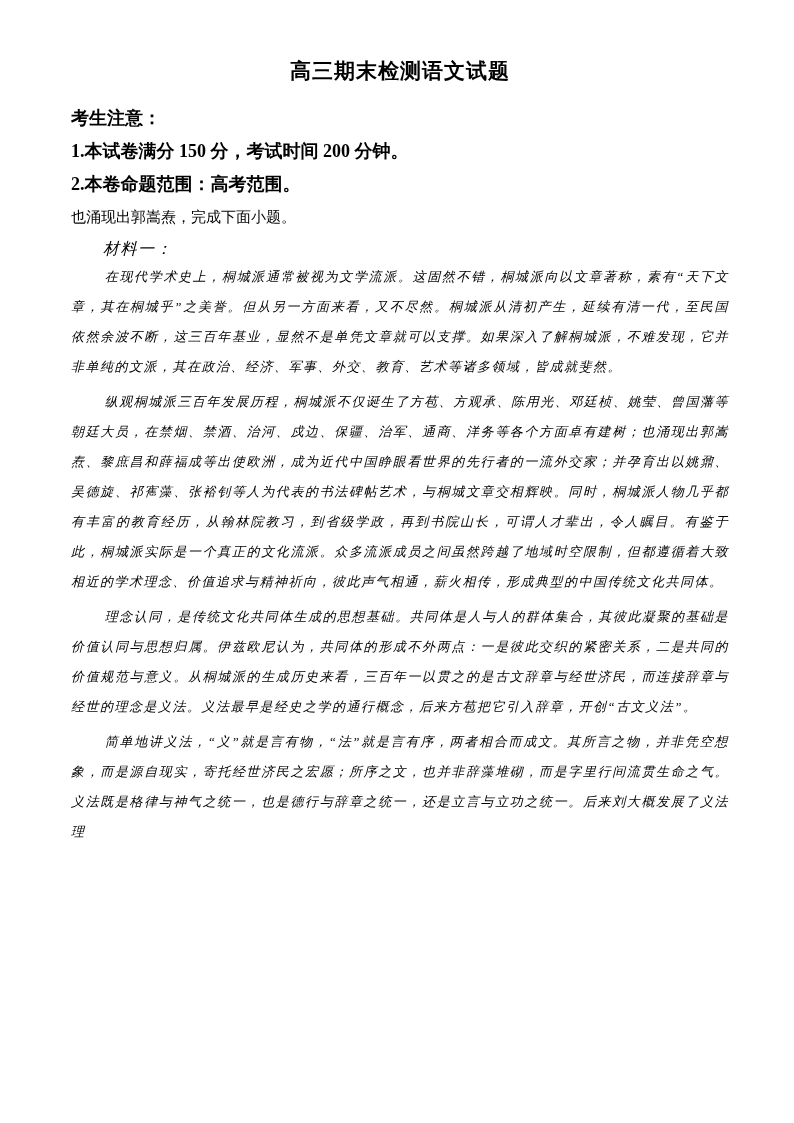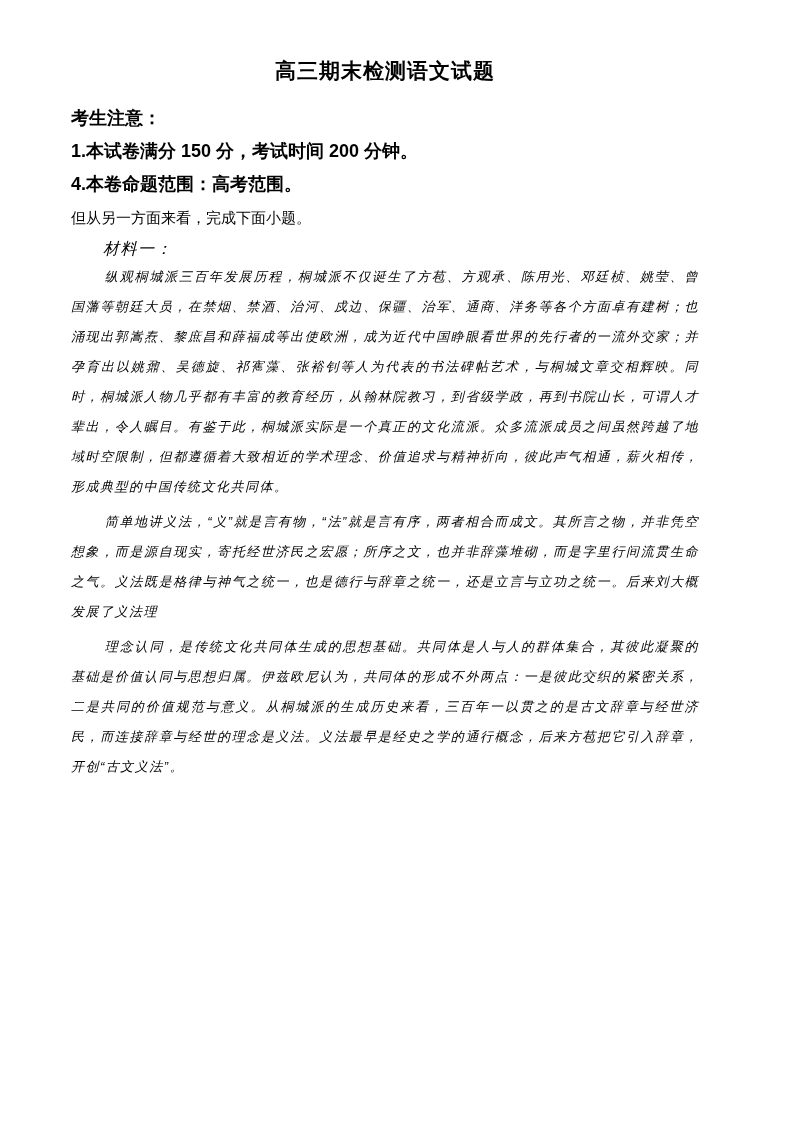--- a/index.html
+++ b/index.html
@@ -8,23 +8,23 @@
     background: #e8e8e8;
   }
   .page {
     position: relative;
     width: 794px;
     height: 1123px;
     margin: 0 auto;
     background: #ffffff;
     color: #000000;
     box-sizing: border-box;
-    padding: 56px 95px 0 71px;
+    padding: 56px 65px 0 71px;
     overflow: hidden;
-    font-family: Liberation Sans, sans-serif;
+    font-family: Liberation Serif, serif;
   }
   .title {
     margin: 0 0 16px 0;
     text-align: center;
     font-size: 21px;
     font-weight: 700;
     letter-spacing: 1px;
     line-height: 30px;
   }
   .bold-line {
@@ -62,27 +62,28 @@
 </head>
 <body>
 
 <div class="page">
 
   <h1 class="title">高三期末检测语文试题</h1>
 
   <div>
     <p class="bold-line">考生注意：</p>
     <p class="bold-line">1.本试卷满分 150 分，考试时间 200 分钟。</p>
-    <p class="bold-line">4.本卷命题范围：高考范围。</p>
+    <p class="bold-line">2.本卷命题范围：高考范围。</p>
   </div>
 
   <div>
-    <p class="plain-line">但从另一方面来看，完成下面小题。</p>
+    <p class="plain-line">也涌现出郭嵩焘，完成下面小题。</p>
   </div>
 
   <div>
     <p class="material-label">材料一：</p>
+    <p class="material-para">在现代学术史上，桐城派通常被视为文学流派。这固然不错，桐城派向以文章著称，素有“天下文章，其在桐城乎”之美誉。但从另一方面来看，又不尽然。桐城派从清初产生，延续有清一代，至民国依然余波不断，这三百年基业，显然不是单凭文章就可以支撑。如果深入了解桐城派，不难发现，它并非单纯的文派，其在政治、经济、军事、外交、教育、艺术等诸多领域，皆成就斐然。</p>
     <p class="material-para">纵观桐城派三百年发展历程，桐城派不仅诞生了方苞、方观承、陈用光、邓廷桢、姚莹、曾国藩等朝廷大员，在禁烟、禁酒、治河、戍边、保疆、治军、通商、洋务等各个方面卓有建树；也涌现出郭嵩焘、黎庶昌和薛福成等出使欧洲，成为近代中国睁眼看世界的先行者的一流外交家；并孕育出以姚鼐、吴德旋、祁寯藻、张裕钊等人为代表的书法碑帖艺术，与桐城文章交相辉映。同时，桐城派人物几乎都有丰富的教育经历，从翰林院教习，到省级学政，再到书院山长，可谓人才辈出，令人瞩目。有鉴于此，桐城派实际是一个真正的文化流派。众多流派成员之间虽然跨越了地域时空限制，但都遵循着大致相近的学术理念、价值追求与精神祈向，彼此声气相通，薪火相传，形成典型的中国传统文化共同体。</p>
+    <p class="material-para">理念认同，是传统文化共同体生成的思想基础。共同体是人与人的群体集合，其彼此凝聚的基础是价值认同与思想归属。伊兹欧尼认为，共同体的形成不外两点：一是彼此交织的紧密关系，二是共同的价值规范与意义。从桐城派的生成历史来看，三百年一以贯之的是古文辞章与经世济民，而连接辞章与经世的理念是义法。义法最早是经史之学的通行概念，后来方苞把它引入辞章，开创“古文义法”。</p>
     <p class="material-para">简单地讲义法，“义”就是言有物，“法”就是言有序，两者相合而成文。其所言之物，并非凭空想象，而是源自现实，寄托经世济民之宏愿；所序之文，也并非辞藻堆砌，而是字里行间流贯生命之气。义法既是格律与神气之统一，也是德行与辞章之统一，还是立言与立功之统一。后来刘大概发展了义法理</p>
-    <p class="material-para">理念认同，是传统文化共同体生成的思想基础。共同体是人与人的群体集合，其彼此凝聚的基础是价值认同与思想归属。伊兹欧尼认为，共同体的形成不外两点：一是彼此交织的紧密关系，二是共同的价值规范与意义。从桐城派的生成历史来看，三百年一以贯之的是古文辞章与经世济民，而连接辞章与经世的理念是义法。义法最早是经史之学的通行概念，后来方苞把它引入辞章，开创“古文义法”。</p>
   </div>
 
 </div>
 
 </body></html>

